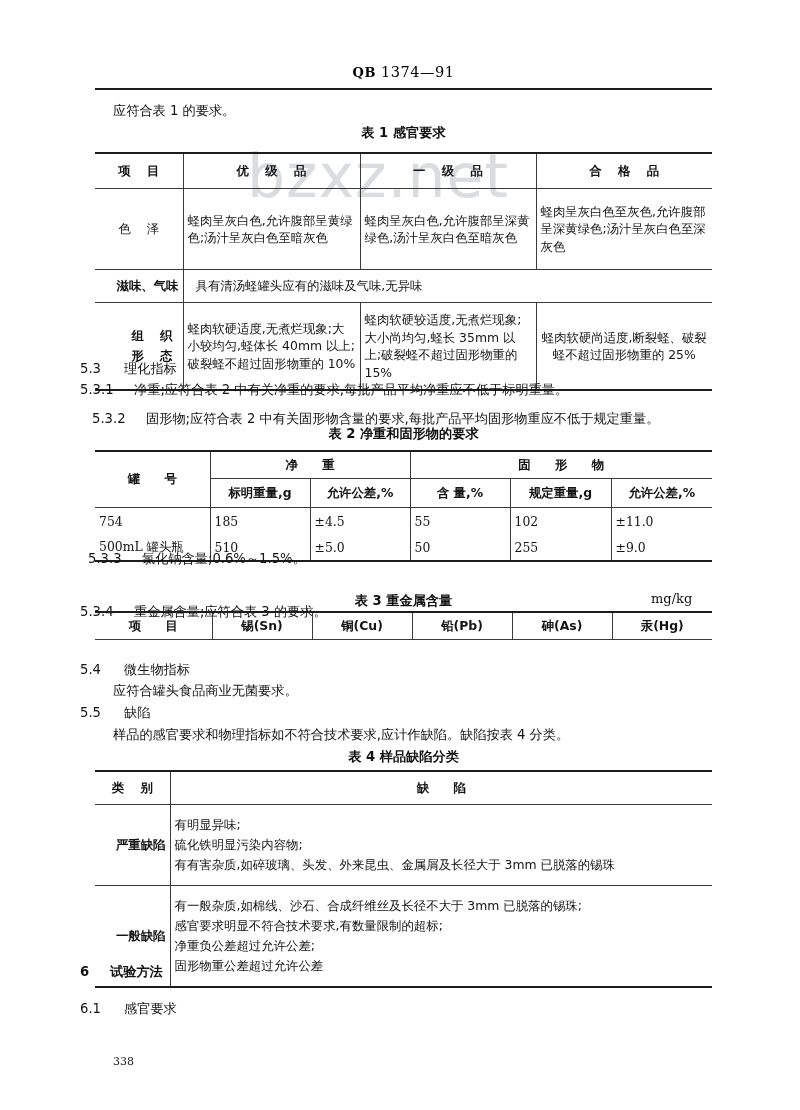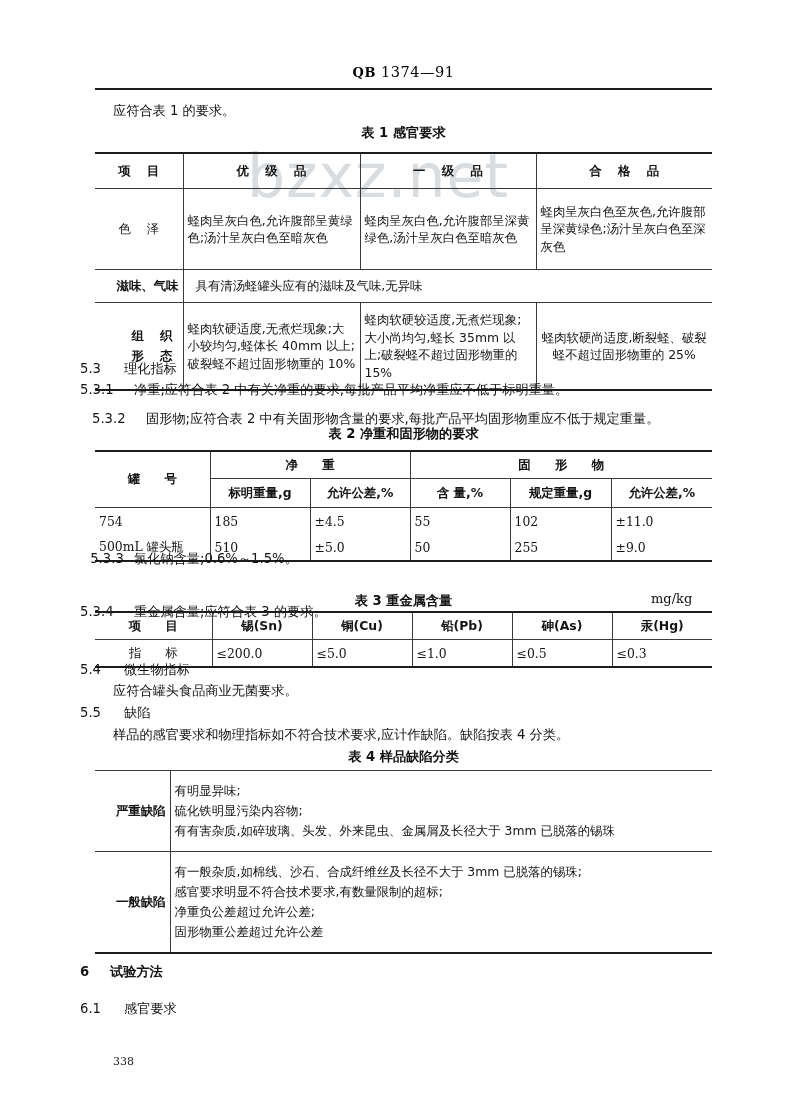--- a/index.html
+++ b/index.html
@@ -262,21 +262,21 @@
           <td class="noL botb ctr num" style="border-top:none; height:22px">500mL 罐头瓶</td>
           <td class="botb num" style="border-top:none">510</td>
           <td class="botb num" style="border-top:none">±5.0</td>
           <td class="botb num" style="border-top:none">50</td>
           <td class="botb num" style="border-top:none">255</td>
           <td class="noR botb num" style="border-top:none">±9.0</td>
         </tr>
       </tbody>
     </table>
 
-    <div class="tx" style="left:80px; top:550px;text-align:center;">
+    <div class="tx" style="left:88px; top:550px;">
       <span class="sec-num" style="width:54px">5.3.3</span><span>氯化钠含量;0.6%～1.5%。</span>
     </div>
     <div class="tx" style="left:80px; top:571px;margin-top:32px;">
       <span class="sec-num" style="width:54px">5.3.4</span><span>重金属含量;应符合表 3 的要求。</span>
     </div>
 
     <div class="cap" style="top:592px;">表 3   重金属含量</div>
     <div class="cap-unit" style="left:651px; top:591px;">mg/kg</div>
 
     <table class="doc" style="left:95px; top:611px; width:617px;">
@@ -290,28 +290,20 @@
       </colgroup>
       <tbody>
         <tr class="thead">
           <td class="topb noL spread2" style="height:22px">项      目</td>
           <td class="topb">锡(Sn)</td>
           <td class="topb">铜(Cu)</td>
           <td class="topb">铅(Pb)</td>
           <td class="topb">砷(As)</td>
           <td class="topb noR">汞(Hg)</td>
         </tr>
-        <tr>
-          <td class="noL botb spread2" style="height:22px">指      标</td>
-          <td class="botb num">≤200.0</td>
-          <td class="botb num">≤5.0</td>
-          <td class="botb num">≤1.0</td>
-          <td class="botb num">≤0.5</td>
-          <td class="noR botb num">≤0.3</td>
-        </tr>
       </tbody>
     </table>
 
     <div class="tx" style="left:80px; top:661px;">
       <span class="sec-num" style="width:44px">5.4</span><span>微生物指标</span>
     </div>
     <div class="tx" style="left:113px; top:682px;">应符合罐头食品商业无菌要求。</div>
 
     <div class="tx" style="left:80px; top:704px;">
       <span class="sec-num" style="width:44px">5.5</span><span>缺陷</span>
@@ -319,20 +311,24 @@
     <div class="tx" style="left:113px; top:726px;">样品的感官要求和物理指标如不符合技术要求,应计作缺陷。缺陷按表 4 分类。</div>
 
     <div class="cap" style="top:748px;">表 4   样品缺陷分类</div>
 
     <table class="doc" style="left:95px; top:770px; width:617px;">
       <colgroup>
         <col style="width:75px">
           <col style="width:542px">
       </colgroup>
       <tbody>
+        <tr class="thead">
+          <td class="topb noL spread" style="height:28px">类  别</td>
+          <td class="topb noR spread2">缺        陷</td>
+        </tr>
         <tr>
           <td class="noL ctr" style="height:76px; font-weight:700">严重缺陷</td>
           <td class="noR lines">
             <div>有明显异味;</div>
             <div>硫化铁明显污染内容物;</div>
             <div>有有害杂质,如碎玻璃、头发、外来昆虫、金属屑及长径大于 3mm 已脱落的锡珠</div>
           </td>
         </tr>
         <tr>
           <td class="noL botb ctr" style="height:96px; font-weight:700">一般缺陷</td>

